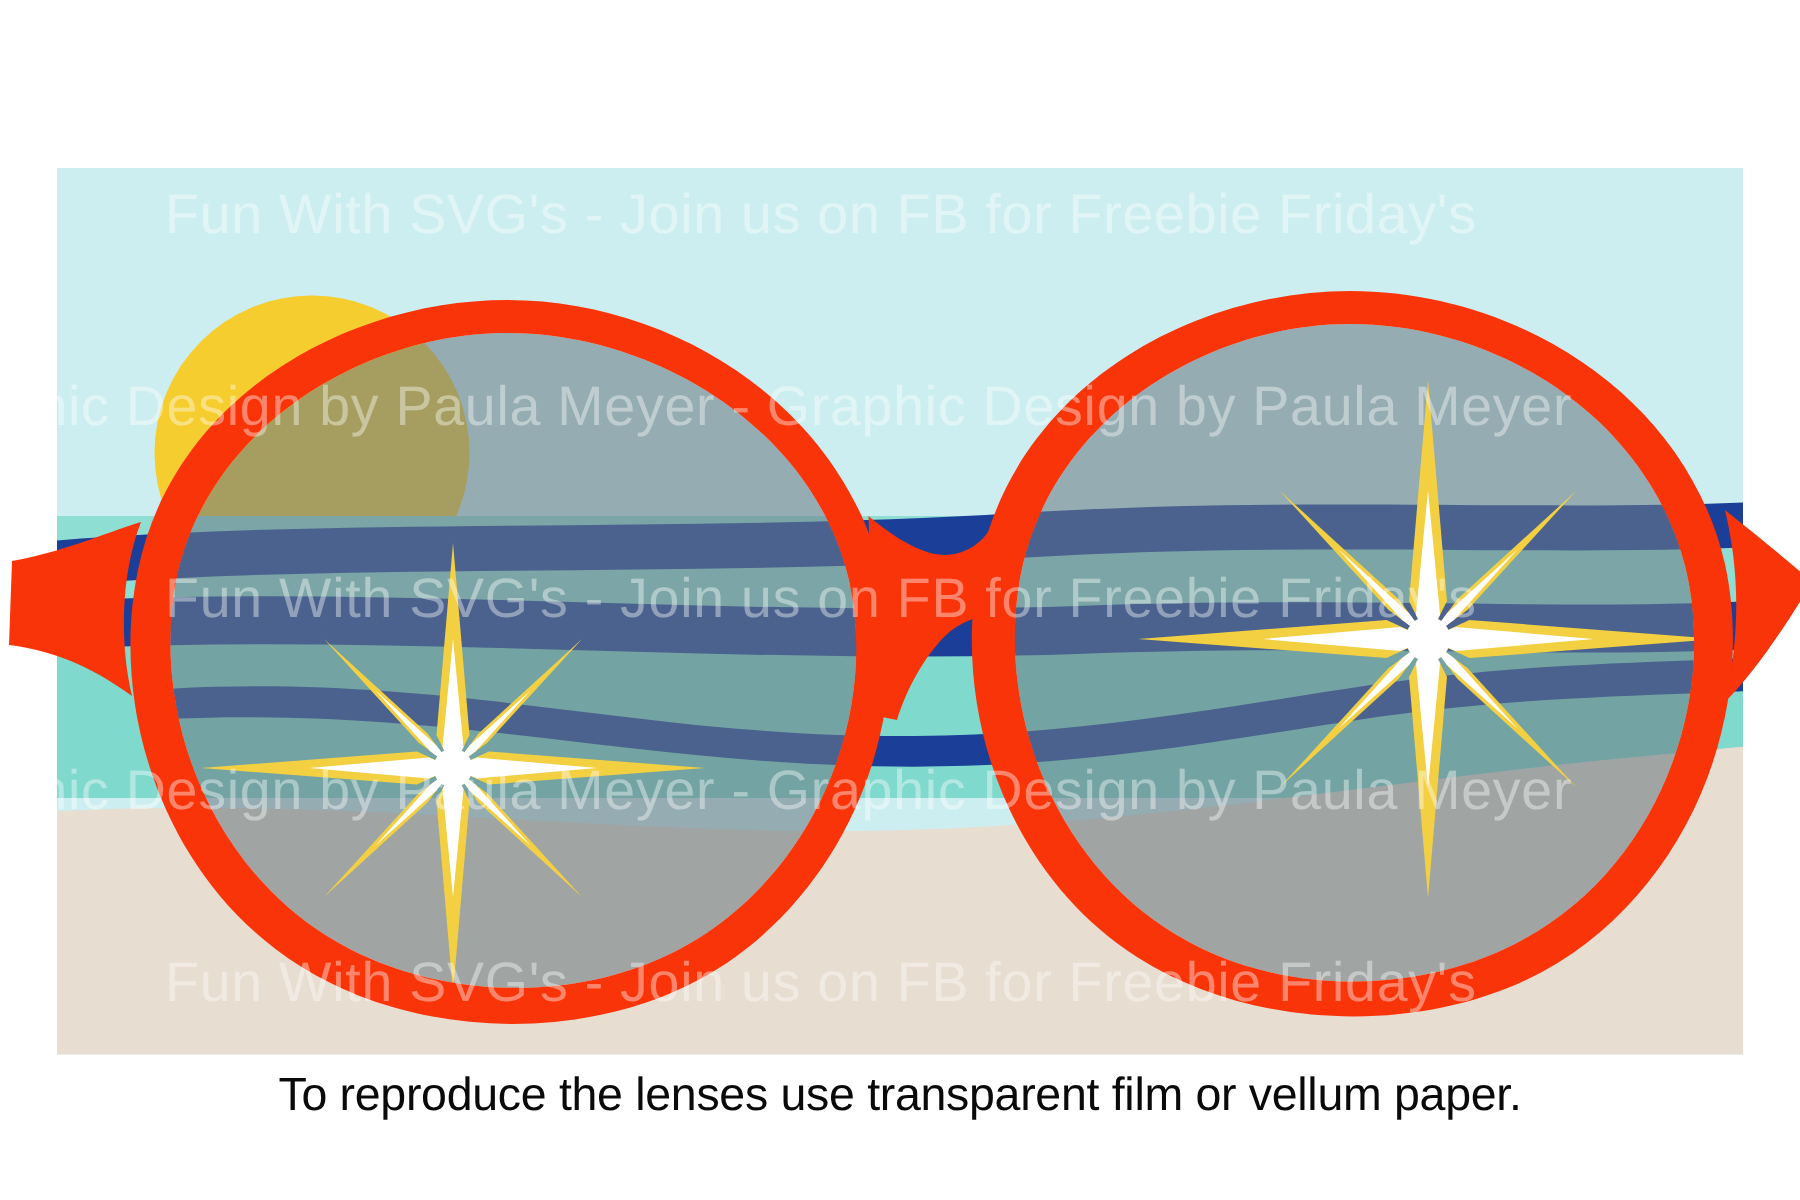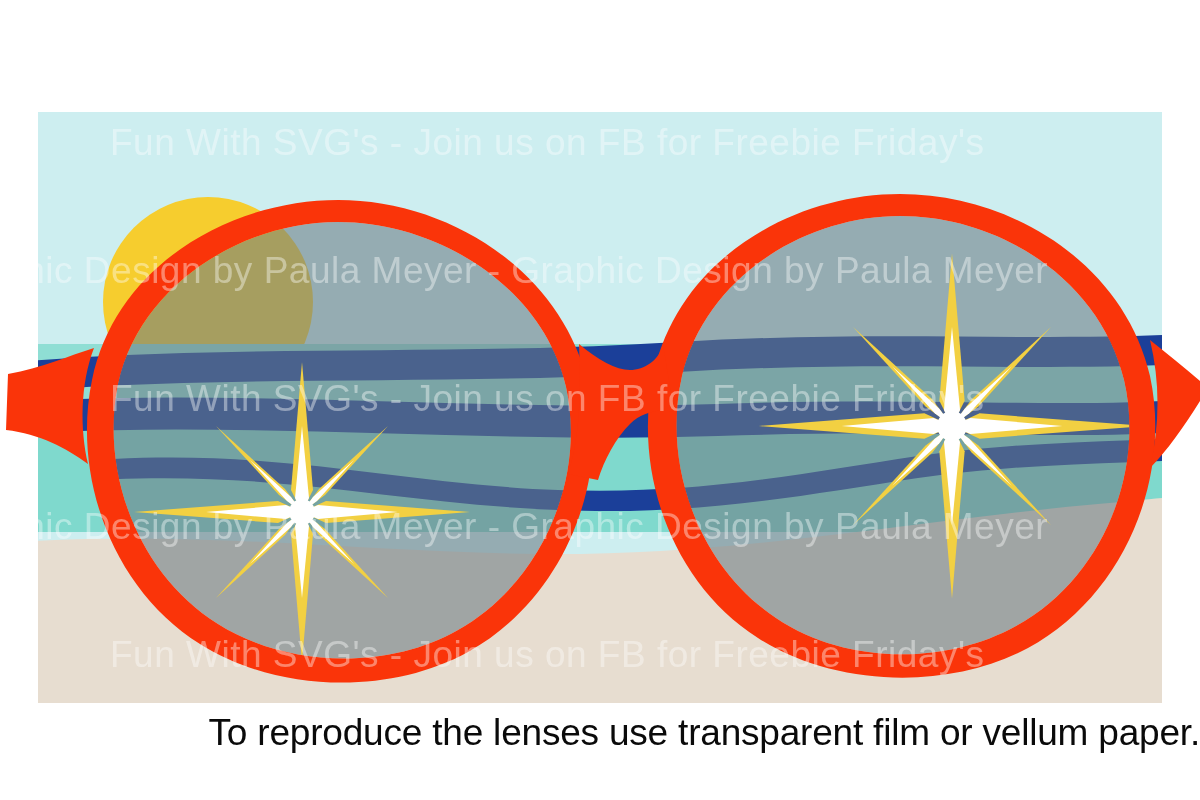--- a/index.html
+++ b/index.html
@@ -38,23 +38,23 @@
     height: 591px;
     overflow: visible;
   }
 
   
   #caption {
     position: absolute;
     left: 0;
     top: 712px;
     width: 1200px;
-    text-align: right;
+    text-align: center;
     font-family: "Liberation Sans", sans-serif;
-    font-size: 37px;
+    font-size: 31px;
     font-weight: 400;
     color: #0a0a0a;
     letter-spacing: -0.2px;
     white-space: nowrap;
   }
 
   
   #watermark-layer {
     position: absolute;
     left: 0; top: 0;

